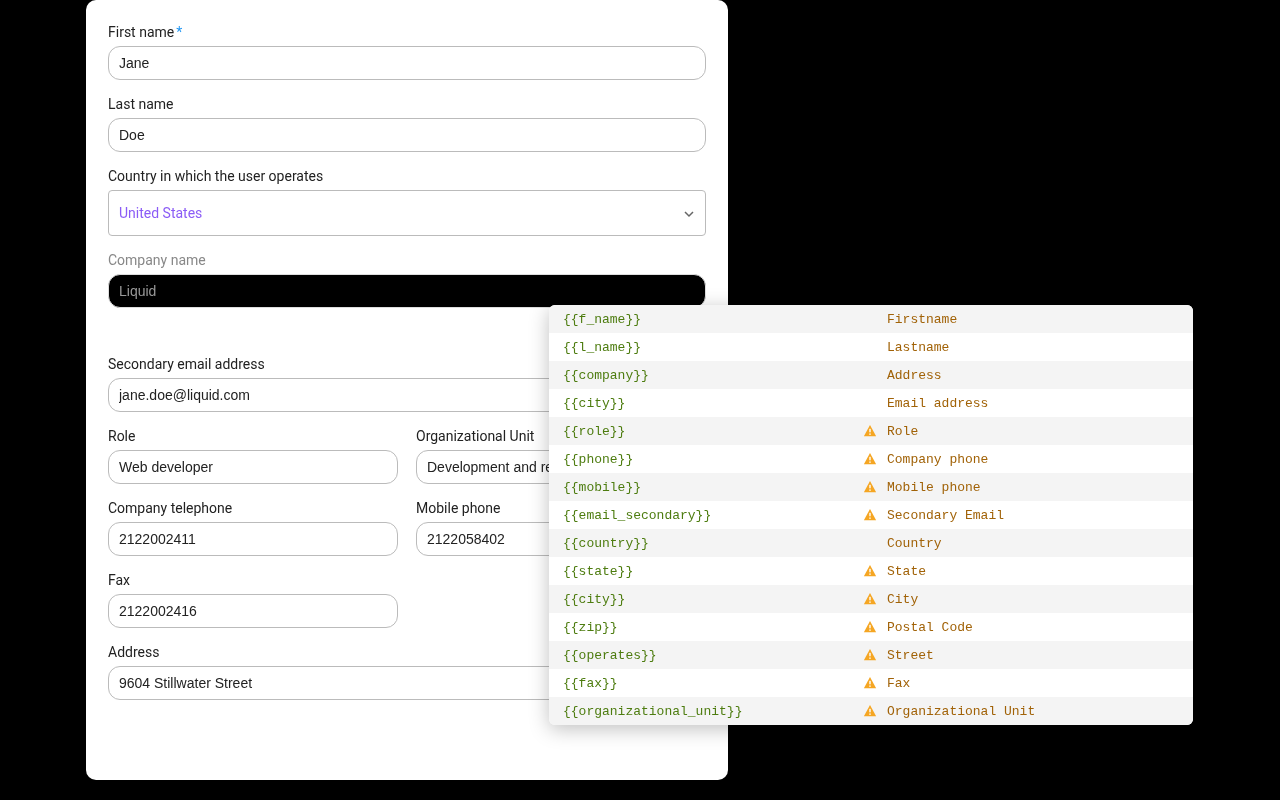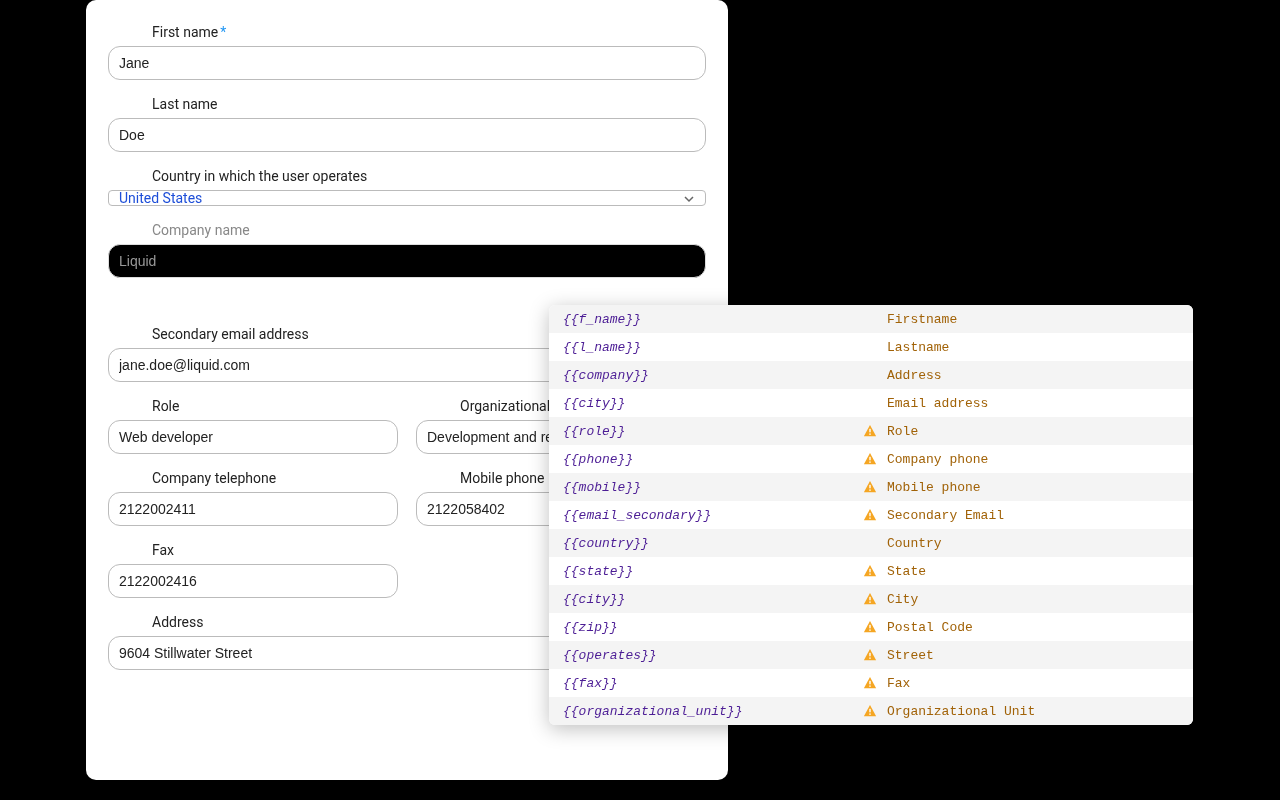--- a/index.html
+++ b/index.html
@@ -24,21 +24,20 @@
     }
     .form-field {
       margin-bottom: 16px;
     }
     .form-label {
       display: block;
       font-size: 14px;
       color: #222;
       margin-bottom: 6px;
       font-weight: 400;
-      margin-left: 44px;
     }
     .form-label.disabled {
       color: #888;
     }
     .required-star {
       color: #2196f3;
       margin-left: 2px;
     }
     .form-input {
       width: 100%;
@@ -50,26 +49,26 @@
       color: #222;
       background: #fff;
     }
     .form-input:disabled {
       background: #000000;
       color: #999;
       border-color: #ddd;
     }
     .form-select {
       width: 100%;
-      height: 16px;
+      height: 46px;
       border: 1px solid #bbb;
       border-radius: 4px;
       padding: 0 10px;
       font-size: 14px;
-      color: #1d4ed8;
+      color: #8b5cf6;
       background: #fff;
       position: relative;
       display: flex;
       align-items: center;
       justify-content: space-between;
       cursor: pointer;
     }
     .chevron {
       width: 12px;
       height: 12px;
@@ -111,22 +110,21 @@
       padding: 0 14px;
     }
     .var-row:nth-child(odd) {
       background: #f4f4f4;
     }
     .var-row:nth-child(even) {
       background: #fff;
     }
     .var-token {
       flex: 0 0 300px;
-      color: #4c1d95;
-      font-style: italic;
+      color: #4d7c0f;
     }
     .var-warn {
       flex: 0 0 24px;
       display: flex;
       align-items: center;
     }
     .var-warn svg {
       width: 14px;
       height: 14px;
     }

